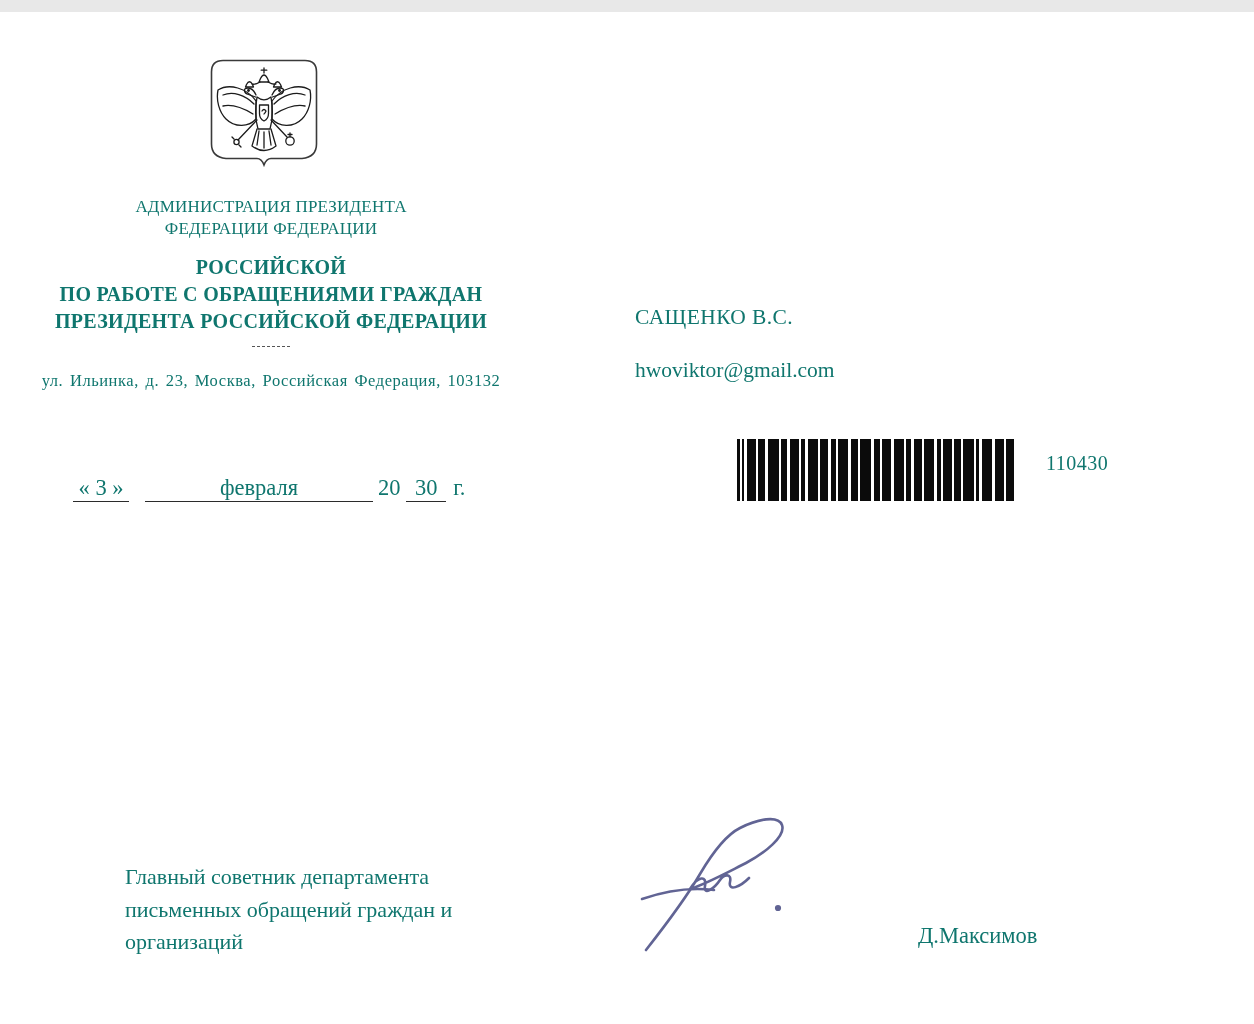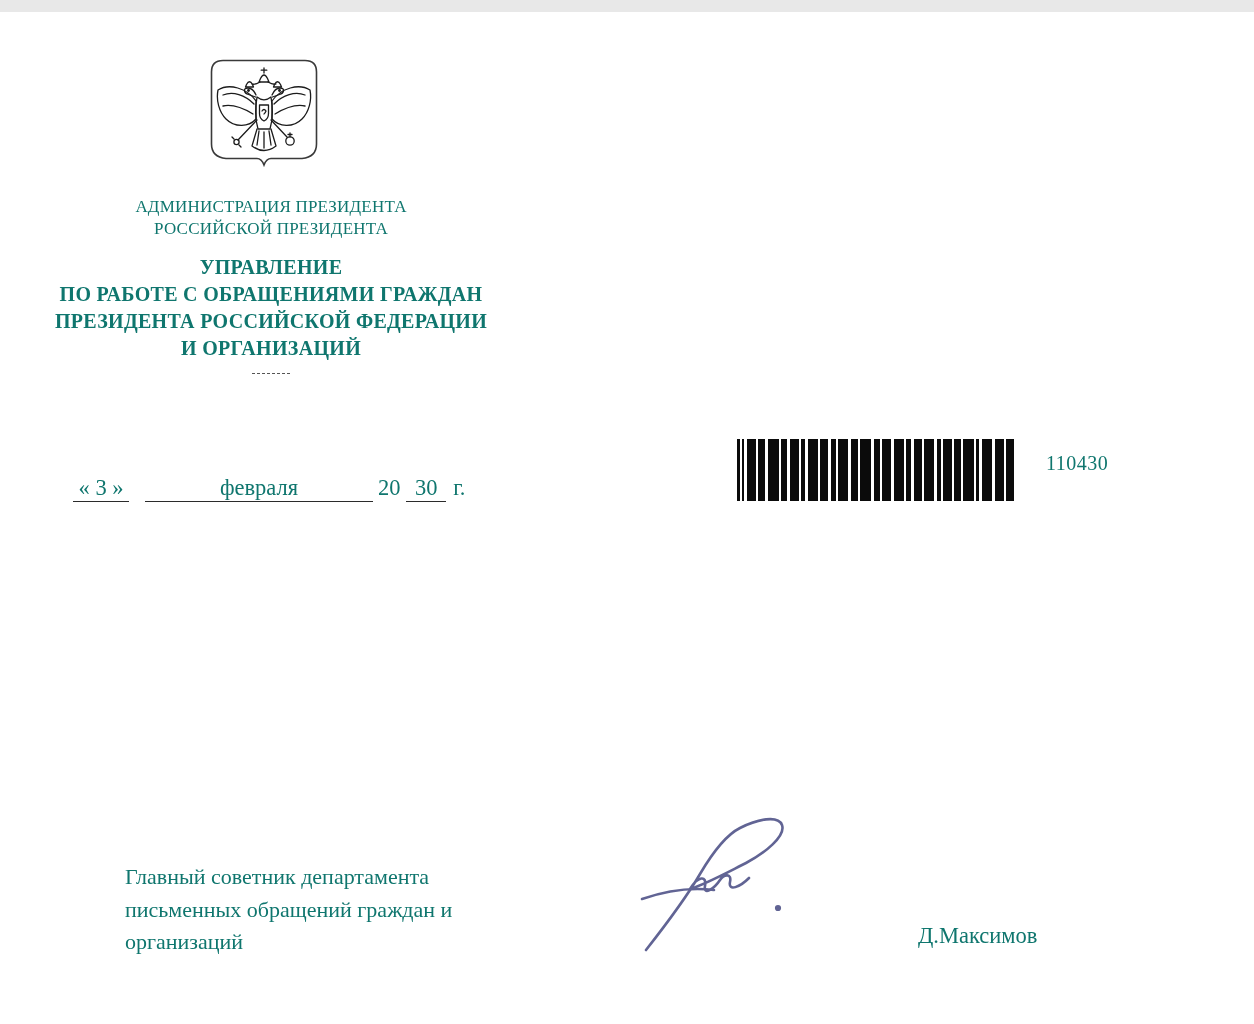--- a/index.html
+++ b/index.html
@@ -208,30 +208,34 @@
       <path d="M24 80 l-2 -2 M29 86 l2 2"></path>
 
       <path d="M61 61 L77 78"></path>
       <circle cx="80" cy="82" r="4.2"></circle>
       <path d="M80 77.8 v-4 M78 75.5 h4"></path>
     </g>
   </svg>
 
   <div class="letterhead">
     <div class="admin-line">АДМИНИСТРАЦИЯ ПРЕЗИДЕНТА</div>
-    <div class="admin-line">РОССИЙСКОЙ ПРЕЗИДЕНТА</div>
+    <div class="admin-line">ФЕДЕРАЦИИ ФЕДЕРАЦИИ</div>
     <div class="office-block">
-      <div class="office-line">УПРАВЛЕНИЕ</div>
+      <div class="office-line">РОССИЙСКОЙ</div>
       <div class="office-line">ПО РАБОТЕ С ОБРАЩЕНИЯМИ ГРАЖДАН</div>
       <div class="office-line">ПРЕЗИДЕНТА РОССИЙСКОЙ ФЕДЕРАЦИИ</div>
-      <div class="office-line">И ОРГАНИЗАЦИЙ</div>
     </div>
     <div class="divider"></div>
-  </div>
-
+    <div class="address">ул. Ильинка, д. 23, Москва, Российская Федерация, 103132</div>
+  </div>
+
+  <div class="recipient">
+    <div class="recipient-name">САЩЕНКО В.С.</div>
+    <div class="recipient-email">hwoviktor@gmail.com</div>
+  </div>
 
   <div class="barcode">
       <div class="bar" style="width: 3px; margin-right: 2px; background: rgb(11, 11, 11);"></div>
       <div class="bar" style="width: 2px; margin-right: 3px; background: rgb(11, 11, 11);"></div>
       <div class="bar" style="width: 9px; margin-right: 2px; background: rgb(11, 11, 11);"></div>
       <div class="bar" style="width: 7px; margin-right: 3px; background: rgb(11, 11, 11);"></div>
       <div class="bar" style="width: 11px; margin-right: 2px; background: rgb(11, 11, 11);"></div>
       <div class="bar" style="width: 6px; margin-right: 3px; background: rgb(11, 11, 11);"></div>
       <div class="bar" style="width: 9px; margin-right: 2px; background: rgb(11, 11, 11);"></div>
       <div class="bar" style="width: 4px; margin-right: 3px; background: rgb(11, 11, 11);"></div>

